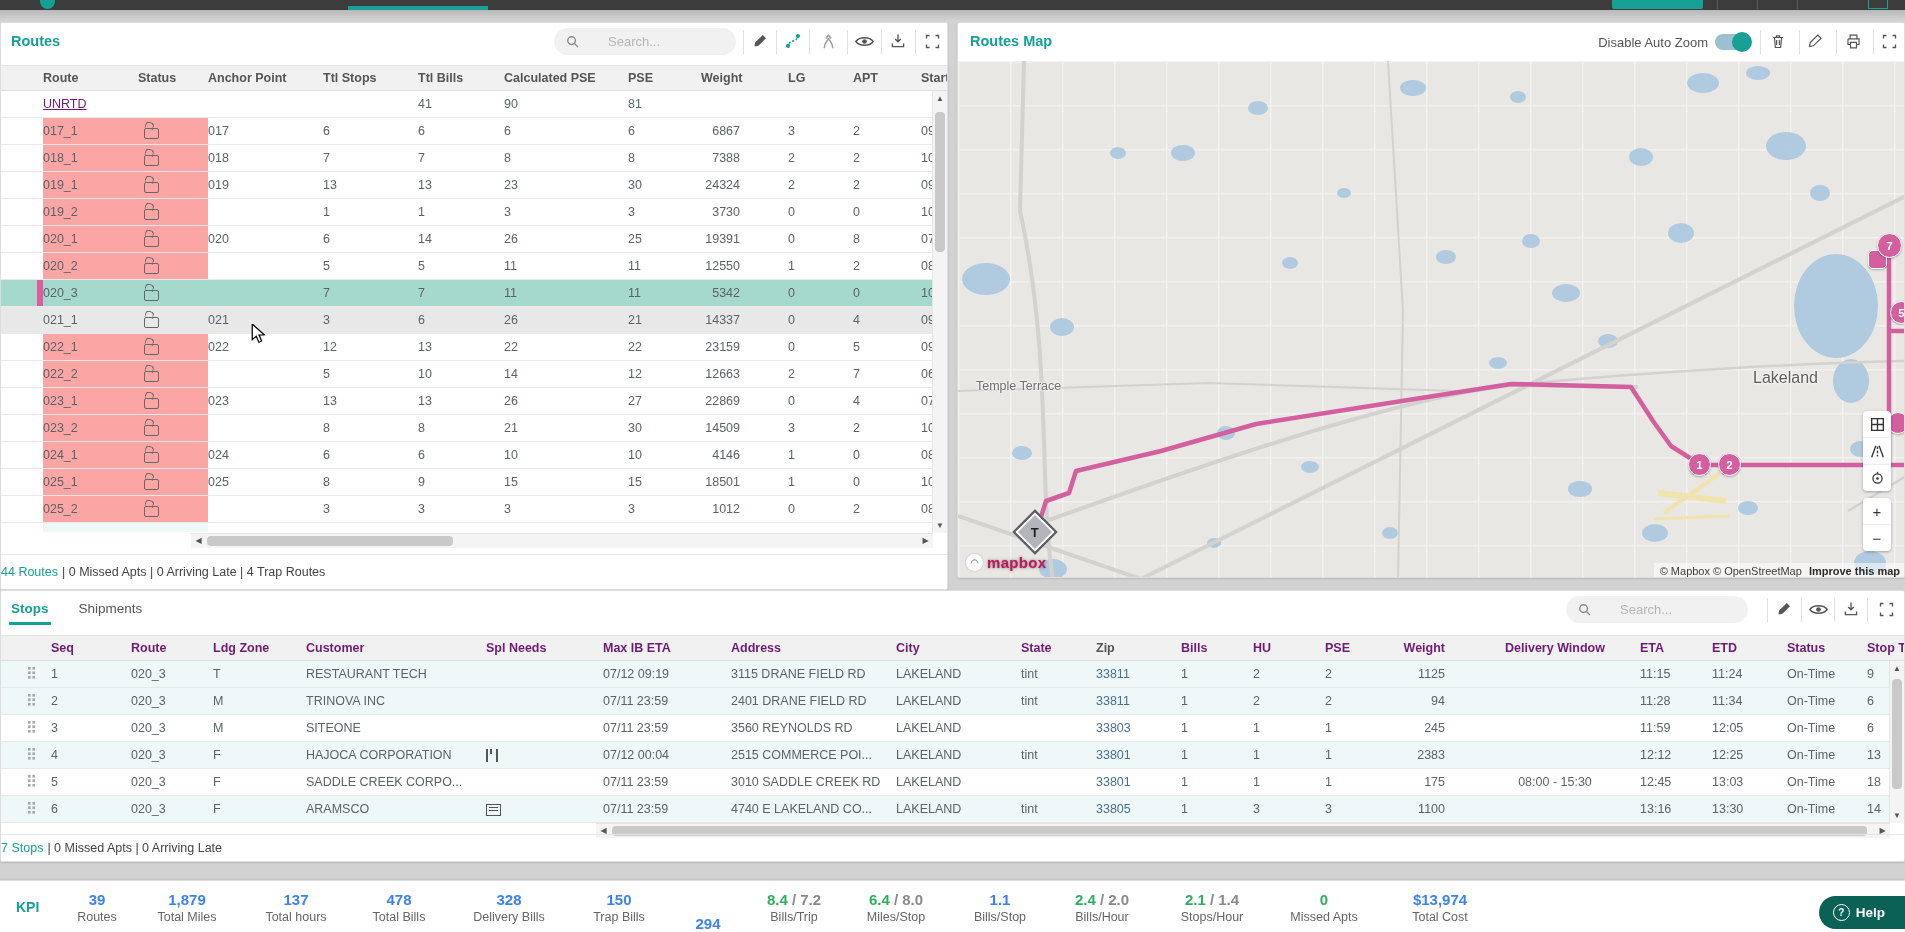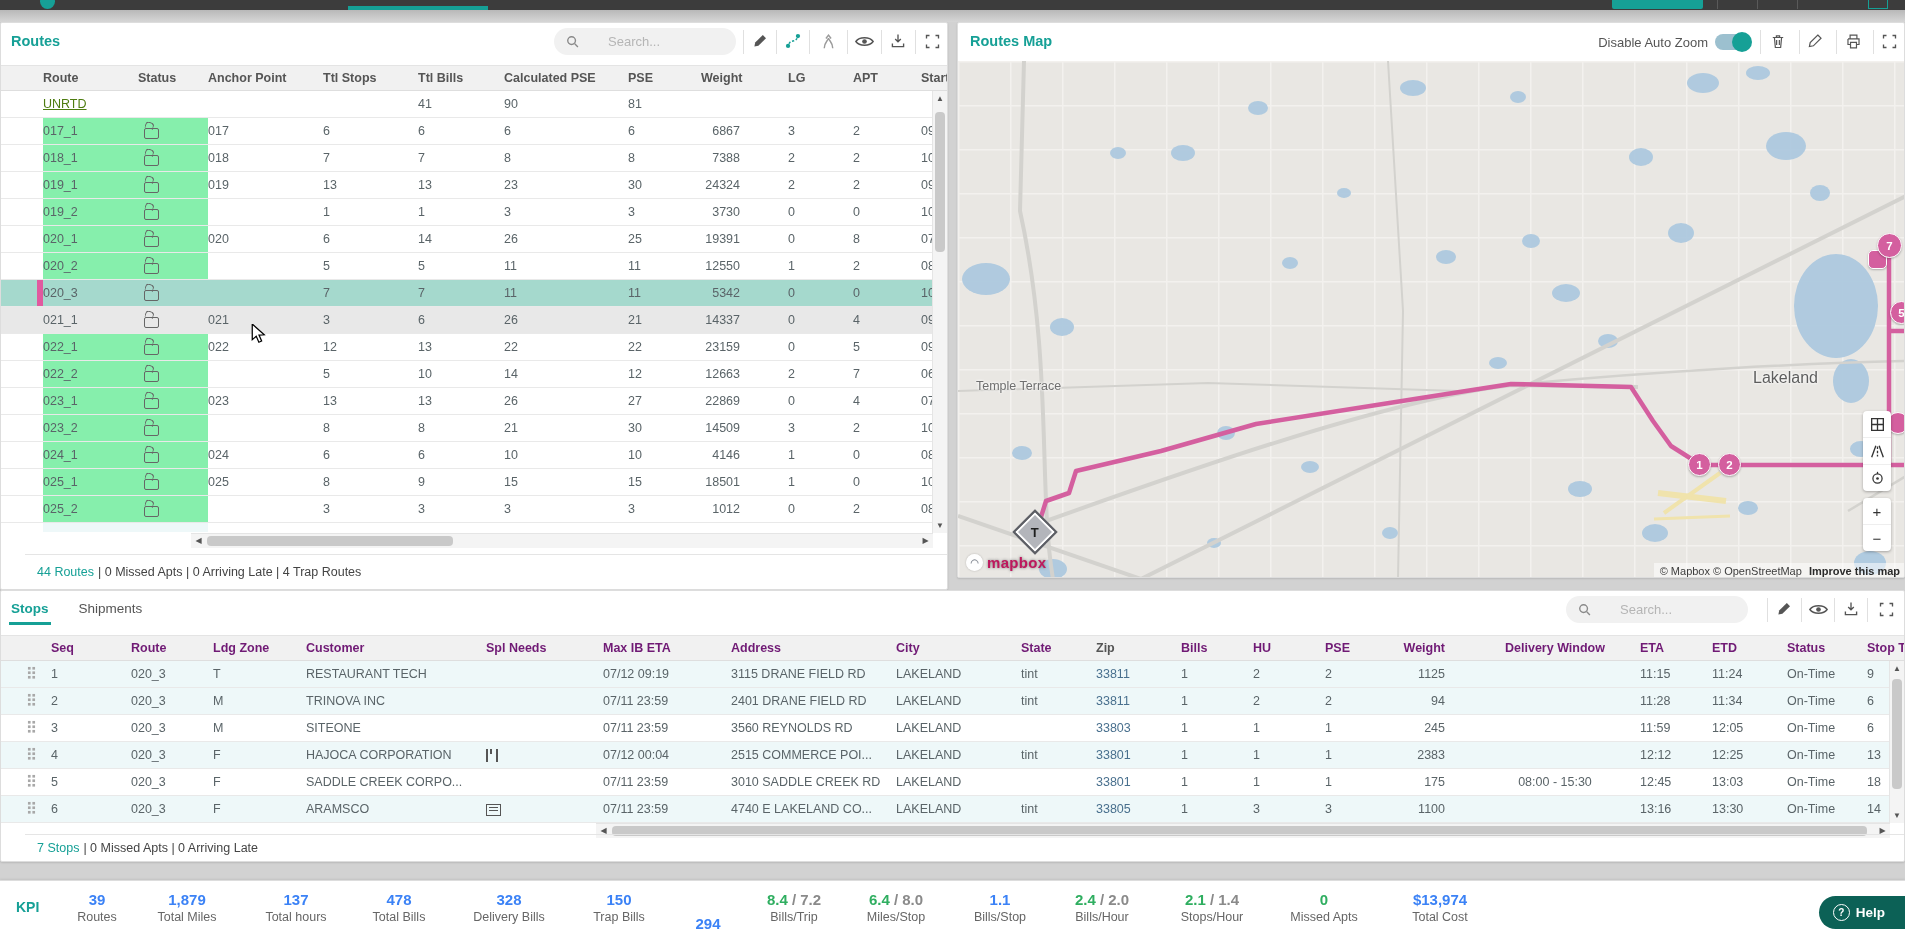--- a/index.html
+++ b/index.html
@@ -41,24 +41,24 @@
   .routes-tbody{top:68px;}
   .trow{display:flex;height:27px;align-items:center;border-bottom:1px solid #e9e9e9;font-size:12.5px;
         padding-left:42px;box-sizing:border-box;position:relative;background:#fff;}
   .tc{flex:none;white-space:nowrap;overflow:hidden;}
   
   .c-route{width:95px;} .c-status{width:70px;} .c-anchor{width:115px;} .c-stops{width:95px;}
   .c-bills{width:86px;} .c-cpse{width:124px;} .c-pse{width:73px;}
   .c-weight{width:87px;text-align:right;padding-right:48px;box-sizing:border-box;}
   .c-lg{width:65px;} .c-apt{width:68px;} .c-start{width:70px;}
   
-  .routes-tbody .trow .c-route,.routes-tbody .trow .c-status{background:#86efac;align-self:stretch;display:flex;align-items:center;}
+  .routes-tbody .trow .c-route,.routes-tbody .trow .c-status{background:#fca5a5;align-self:stretch;display:flex;align-items:center;}
   .routes-tbody .trow .c-weight{display:block;}
   .trow.unrtd .c-route,.trow.unrtd .c-status{background:#fff;}
-  .trow.unrtd .rtxt{text-decoration:underline;color:#4d7c0f;}
+  .trow.unrtd .rtxt{text-decoration:underline;color:#701a75;}
   .trow.selected{background:#a5d9cd;}
   .trow.selected .c-route,.trow.selected .c-status{background:transparent;}
   .trow.selected::before{content:"";position:absolute;left:36px;top:0;bottom:0;width:6px;background:#e05a9f;}
   .trow.hover{background:#e8e8e8;}
   .trow.hover .c-route,.trow.hover .c-status{background:#e8e8e8;}
   .trow.partial{height:9px;border-bottom:none;}
   
   .padlock{visibility:hidden;position:relative;display:inline-block;width:13px;height:9px;border:1.5px solid #666;border-radius:2px;margin-left:6px;margin-top:4px;}
   .padlock.lock{visibility:visible;}
   .padlock::before{content:"";position:absolute;left:0px;top:-7px;width:7px;height:6px;border:1.5px solid #666;
@@ -68,21 +68,21 @@
   .vscroll .arr{position:absolute;left:0;width:14px;height:15px;font-size:8px;color:#555;text-align:center;line-height:15px;}
   .vscroll .arr.up{top:0;} .vscroll .arr.down{bottom:0;}
   .vscroll .thumb{position:absolute;left:2px;width:10px;background:#c9c9c9;border-radius:4px;}
   .hscroll{position:absolute;height:14px;background:#f4f4f4;border-top:1px solid #e5e5e5;}
   .hscroll .arr{position:absolute;top:0;width:15px;height:14px;font-size:8px;color:#555;text-align:center;line-height:14px;}
   .hscroll .arr.left{left:0;} .hscroll .arr.right{right:0;}
   .hscroll .thumb{position:absolute;top:2px;height:10px;background:#c9c9c9;border-radius:4px;}
   .routes-vscroll{right:0;top:68px;height:442px;}
   .routes-hscroll{left:190px;right:14px;top:510px;}
   .panel-footer{position:absolute;left:0;right:0;bottom:0;height:34px;border-top:1px solid #e5e5e5;
-                display:flex;align-items:center;padding-left:12px;font-size:12.5px;color:#444;margin-left:24px;}
+                display:flex;align-items:center;font-size:12.5px;color:#444;}
   .panel-footer .hl{color:#16a096;margin-right:4px;}
 
   
   .map-panel{left:957px;top:22px;width:948px;height:556px;}
   .map-panel .panel-title{position:absolute;left:12px;top:10px;}
   .map-head-right{position:absolute;right:0;top:0;height:38px;}
   .toggle-label{position:absolute;right:196px;top:12px;font-size:13px;color:#555;white-space:nowrap;}
   .toggle{position:absolute;right:155px;top:11px;width:34px;height:16px;border-radius:9px;background:#9cc0cf;cursor:pointer;}
   .toggle .knob{position:absolute;right:-3px;top:-2px;width:20px;height:20px;border-radius:50%;background:#16a096;}
   .map-viewport{position:absolute;left:0;top:38px;width:948px;height:518px;overflow:hidden;background:#e9e7e3;}

